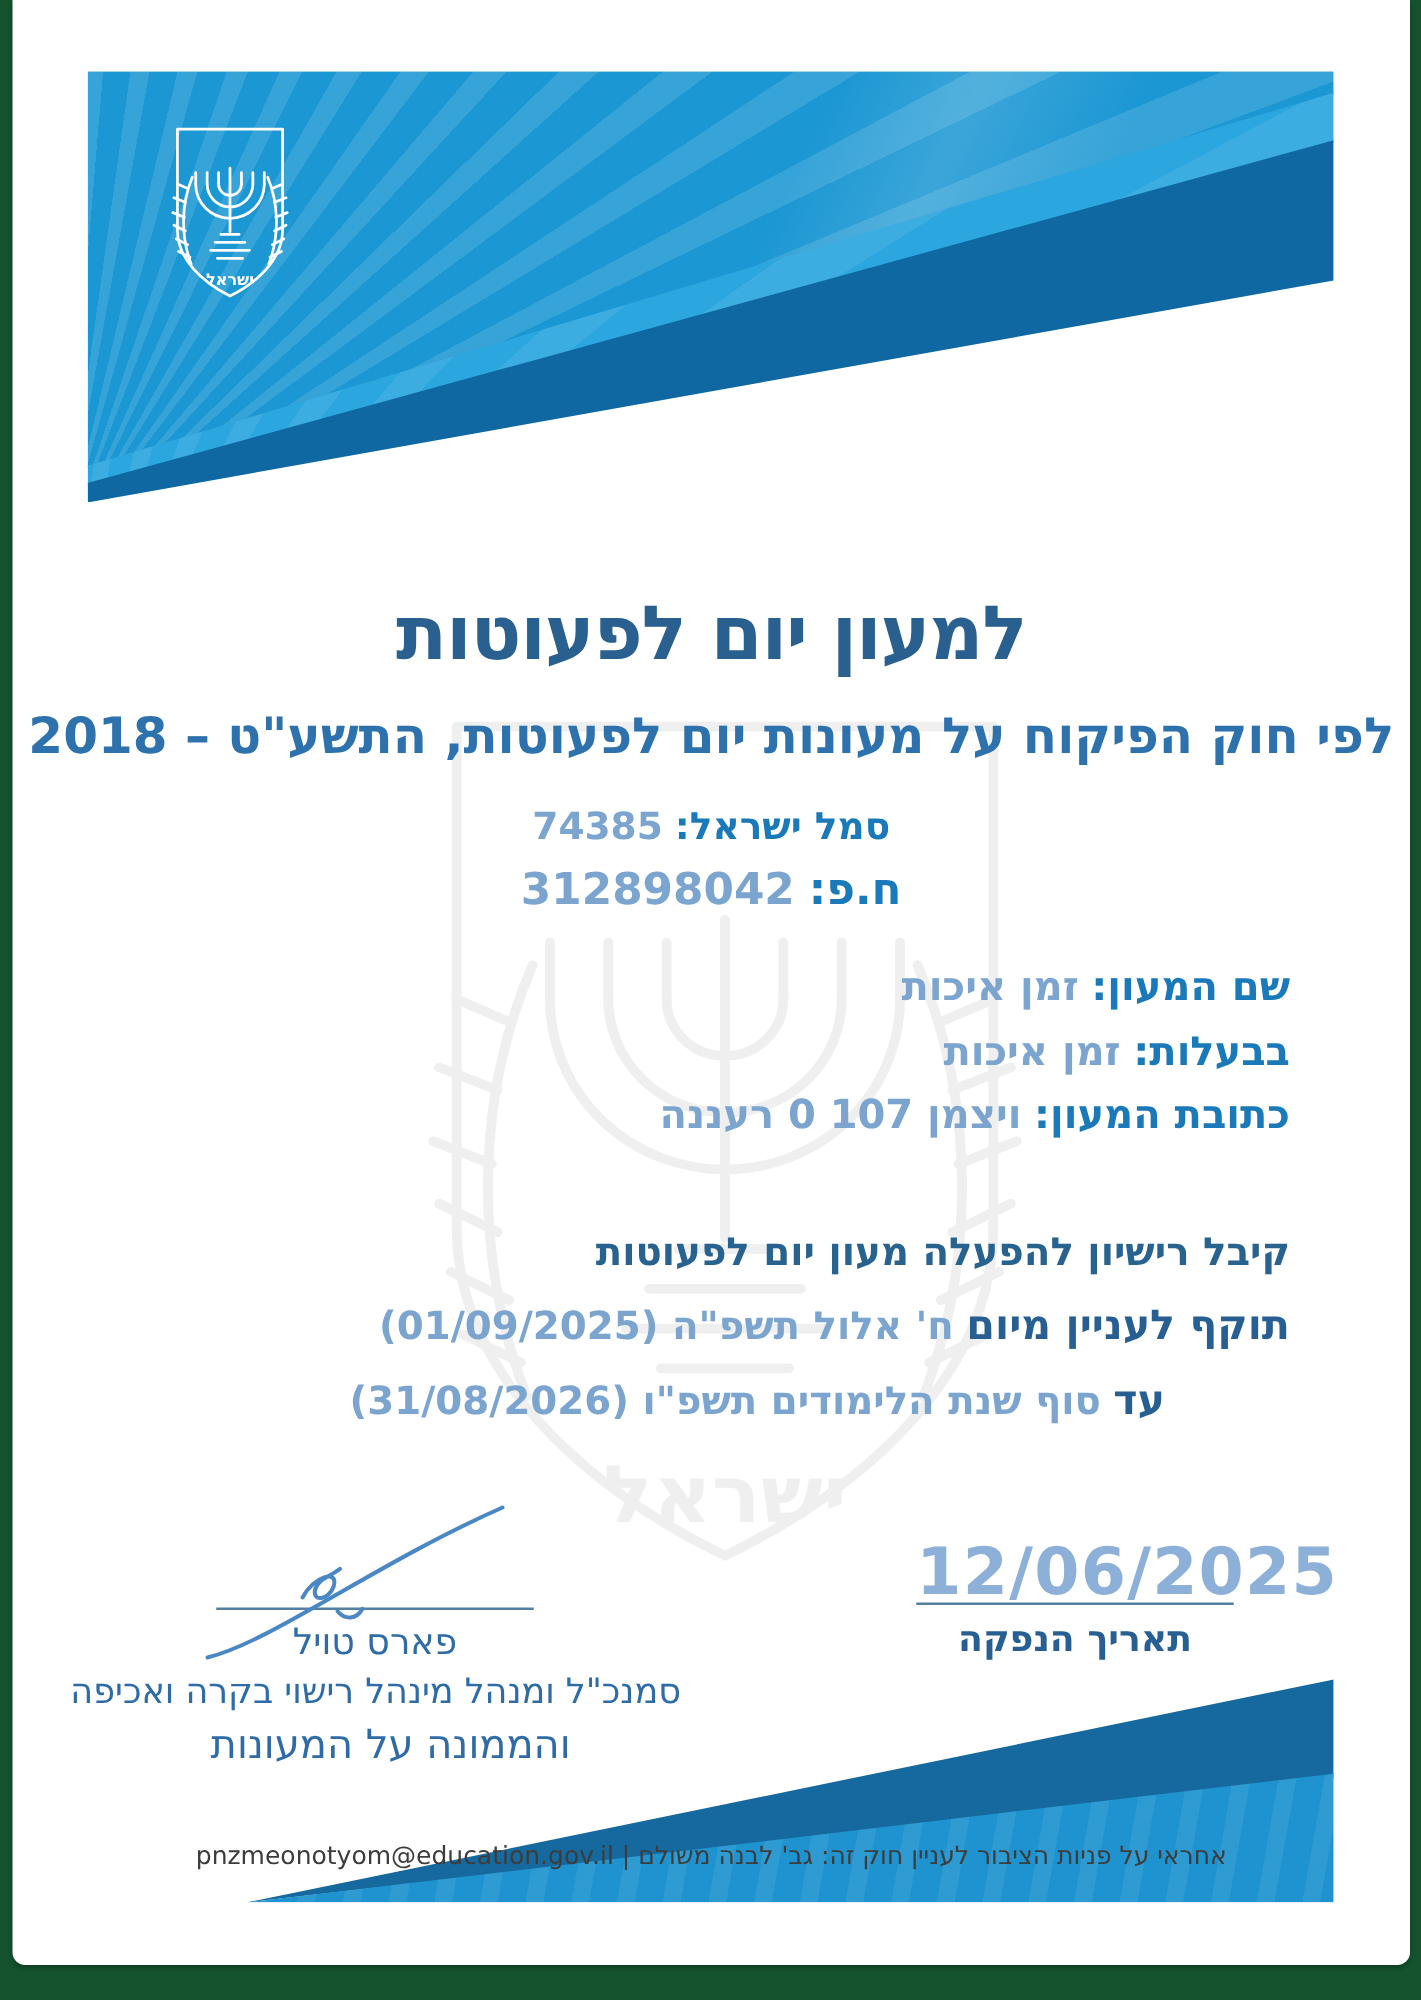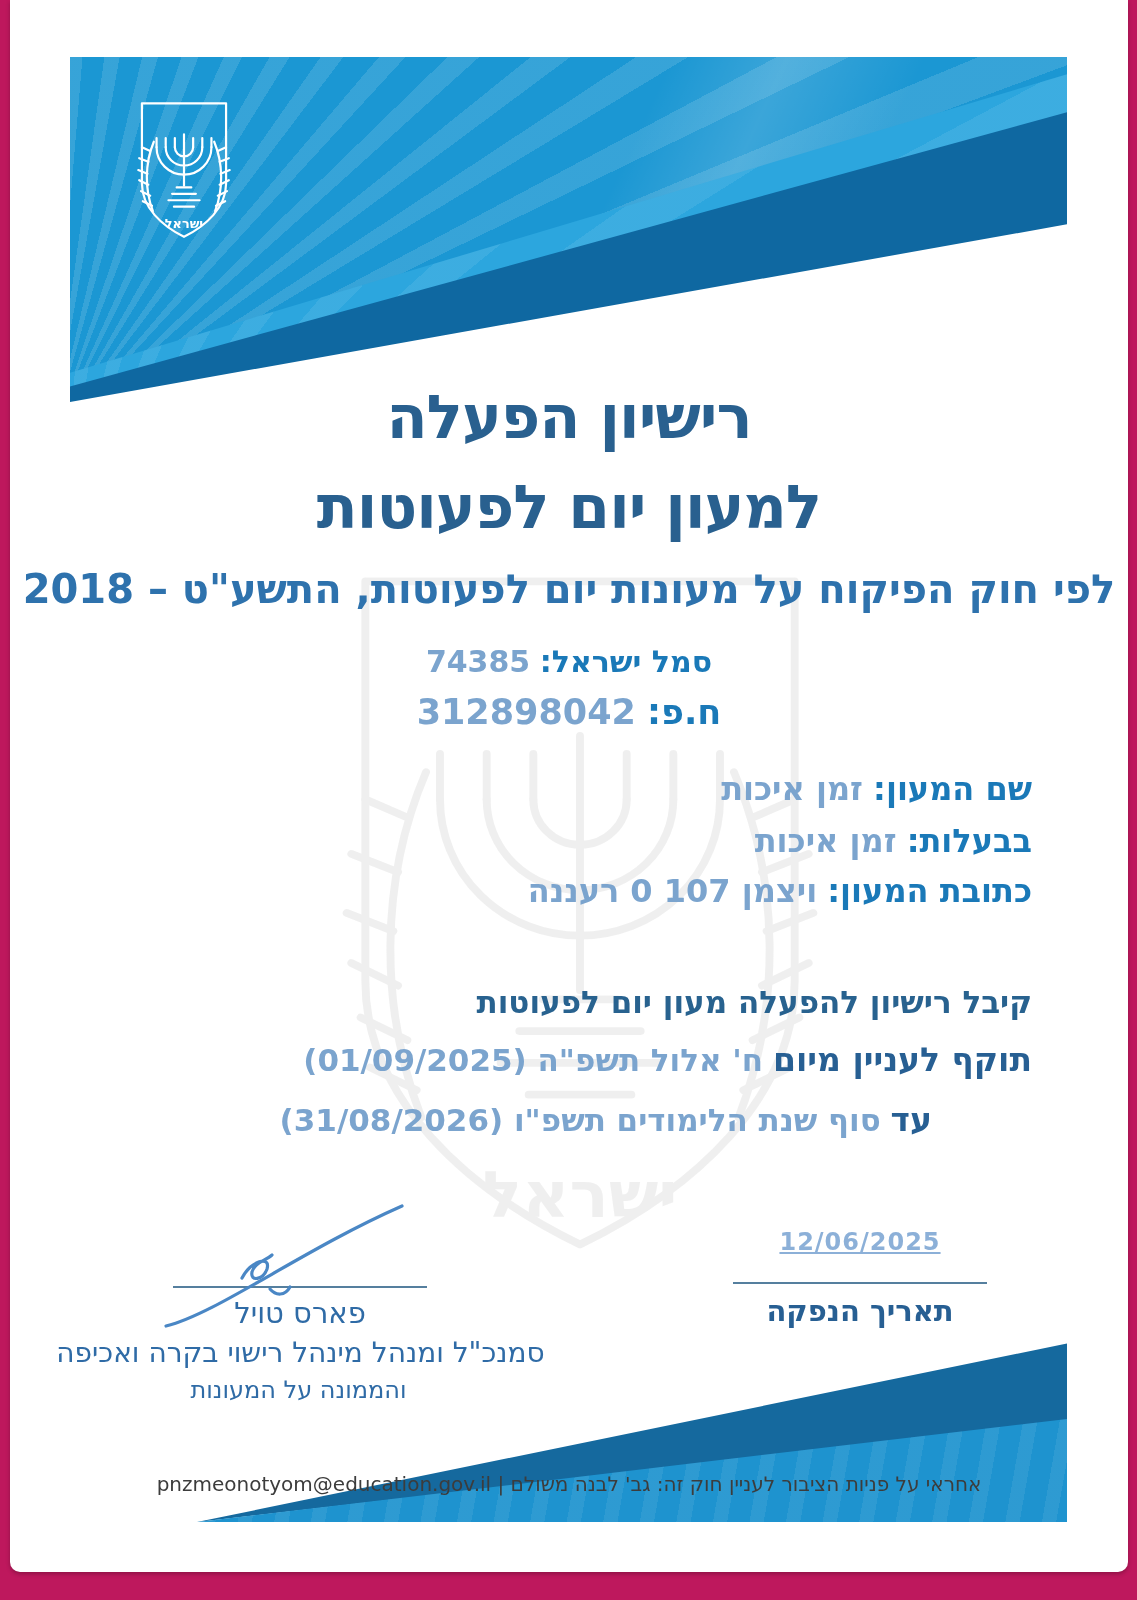--- a/index.html
+++ b/index.html
@@ -1,16 +1,16 @@
 <!DOCTYPE html>
 <html lang="he"><head>
 <meta charset="utf-8">
 <style>
   html,body{margin:0;padding:0;background:#e9eaec;font-family:"DejaVu Sans",sans-serif;}
-  .stage{position:relative;width:1137px;height:1600px;background:#be185d;overflow:hidden;}
+  .stage{position:relative;width:1137px;height:1600px;background:#14532d;overflow:hidden;}
   .page{position:absolute;left:10px;top:0;width:1118px;height:1572px;background:#ffffff;
         border-radius:0 0 10px 10px;box-shadow:0 2px 4px rgba(0,0,0,.25);overflow:hidden;direction:rtl;}
   
   .banner{position:absolute;left:60px;top:57px;width:997px;height:345px;}
   .banner>div{position:absolute;inset:0;}
   .b-main{background-color:#1b97d3;
     background-image:
       linear-gradient(115deg, rgba(255,255,255,0) 52%, rgba(255,255,255,.14) 62%, rgba(255,255,255,0) 74%),
       repeating-conic-gradient(from 246deg at -2% 112%, rgba(255,255,255,0) 0 3.2deg, rgba(255,255,255,.12) 3.2deg 5.4deg);
     clip-path:polygon(0 0,100% 0,100% 5.5%,0 92%);}
@@ -44,22 +44,22 @@
   .validfrom{top:1040px;right:96px;font-size:31px;}
   .validto{top:1100px;right:196px;font-size:31px;}
   .dlbl{font-weight:800;color:#275f93;font-size:33px;}
   .dval{font-weight:600;color:#7ba4ce;}
   
   .sig-svg{position:absolute;left:140px;top:1192px;width:270px;height:145px;z-index:3;}
   .sig-svg path{fill:none;stroke:#4a87c5;stroke-width:3.2;stroke-linecap:round;}
   .sig-line{position:absolute;left:163px;top:1286px;width:254px;height:2px;background:#557f9e;z-index:2;}
   .sig-name{top:1296px;left:163px;width:254px;text-align:center;font-size:29px;color:#2f6ba6;}
   .sig-role1{top:1336px;left:18px;width:545px;text-align:center;font-size:28px;color:#2f6ba6;}
-  .sig-role2{top:1376px;left:16px;width:545px;text-align:center;font-size:24px;color:#2f6ba6;}
-  .issue-date{top:1228px;left:723px;width:254px;text-align:center;font-size:24px;font-weight:700;color:#8cb0d8;letter-spacing:1px;direction:ltr;text-decoration:underline;}
+  .sig-role2{top:1376px;left:30px;width:545px;text-align:center;font-size:32px;color:#2f6ba6;}
+  .issue-date{top:1228px;left:723px;width:254px;text-align:center;font-size:52px;font-weight:700;color:#8cb0d8;letter-spacing:1px;direction:ltr;}
   .issue-line{position:absolute;left:723px;top:1282px;width:254px;height:2px;background:#557f9e;z-index:2;}
   .issue-label{top:1294px;left:723px;width:254px;text-align:center;font-size:29px;font-weight:600;color:#275f93;}
   
   .footband{position:absolute;left:187px;top:1338px;width:870px;height:184px;z-index:1;}
   .footband>div{position:absolute;inset:0;}
   .f-dark{background:#15699e;clip-path:polygon(0 100%,100% 3%,100% 46%);}
   .f-light{background-color:#1e93cf;
     background-image:repeating-linear-gradient(100deg, rgba(255,255,255,.07) 0 14px, rgba(255,255,255,0) 14px 36px);
     clip-path:polygon(0 100%,100% 44%,100% 100%);}
   .foottext{top:1472px;left:0;right:0;text-align:center;font-size:20px;color:#3c3c3c;z-index:4;}
@@ -98,21 +98,20 @@
       <path d="M50,56 A10,10 0 0 0 70,56"></path>
       <path d="M30,56 V46 M40,56 V46 M50,56 V46 M70,56 V46 M80,56 V46 M90,56 V46 M60,42 V98"></path>
       <path d="M52,100 H68 M47,107 H73 M43,114 H77 M49,121 H71"></path>
       <path d="M26,126 C17,102 17,74 27,50"></path>
       <path d="M25,120 l-10,-5 M23,109 l-10,-5 M21,97 l-10,-5 M20,85 l-10,-4 M21,72 l-10,-4 M23,60 l-9,-4"></path>
       <path d="M94,126 C103,102 103,74 93,50"></path>
       <path d="M95,120 l10,-5 M97,109 l10,-5 M99,97 l10,-5 M100,85 l10,-4 M99,72 l10,-4 M97,60 l9,-4"></path>
       <text x="60" y="148" text-anchor="middle">ישראל</text>
     </svg>
 
-    <div class="tx title1">רישיון הפעלה</div>
     <div class="tx title2">למעון יום לפעוטות</div>
     <div class="tx subtitle">לפי חוק הפיקוח על מעונות יום לפעוטות, התשע"ט – 2018</div>
 
     <div class="tx instline1">
       <span class="lbl">סמל ישראל:</span>
       <span class="val">74385</span>
     </div>
     <div class="tx instline2">
       <span class="lbl">ח.פ:</span>
       <span class="val">312898042</span>

